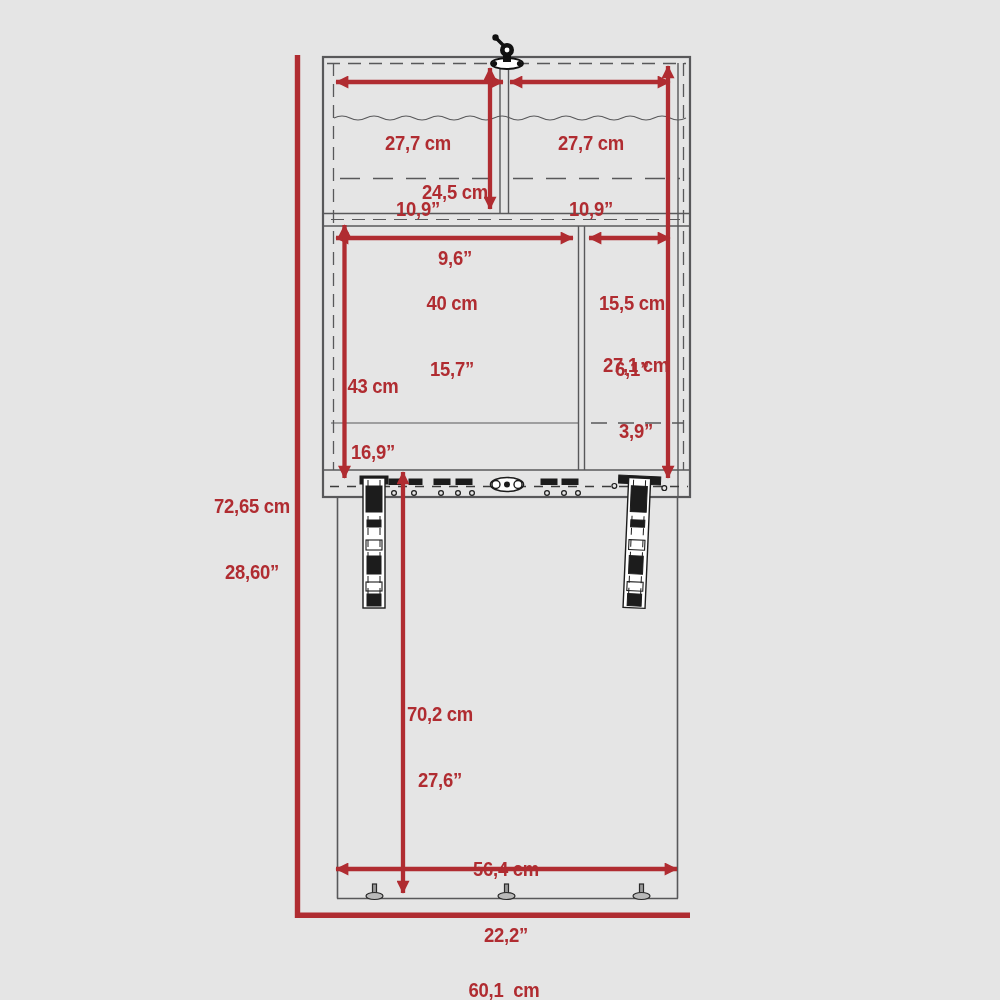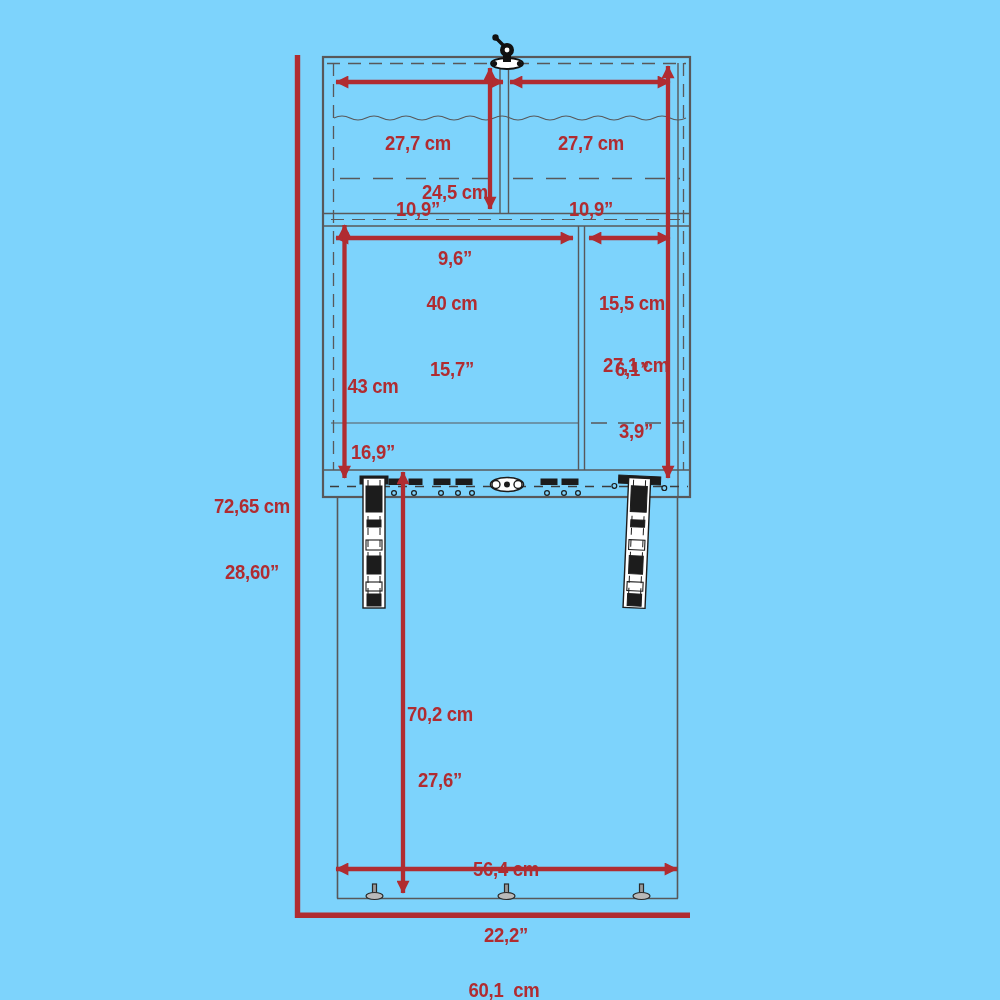--- a/index.html
+++ b/index.html
@@ -1,19 +1,19 @@
 <!DOCTYPE html>
 <html><head>
 <meta charset="utf-8">
 <style>
   html,body{margin:0;padding:0;background:#ffffff;}
   .canvas{
     position:relative;
     width:1000px;height:1000px;
-    background:#7dd3fc;
+    background:#e5e5e5;
     font-family:"Liberation Sans", sans-serif;
     overflow:hidden;
   }
   .drawing-svg{position:absolute;left:0;top:0;}
   .dim-label{
     position:absolute;
     color:#b02c31;
     font-weight:700;
     font-size:21px;
     line-height:22px;

